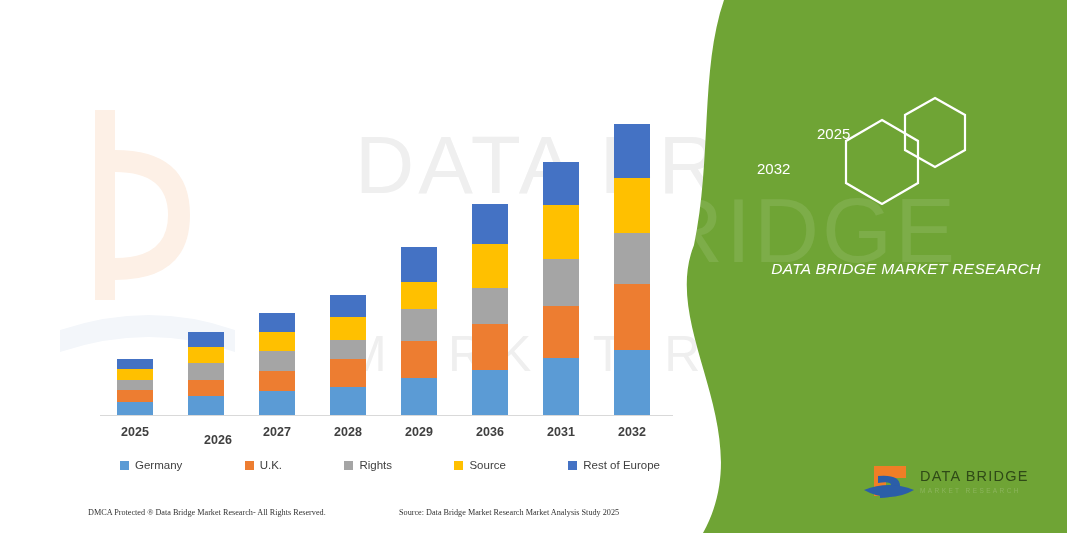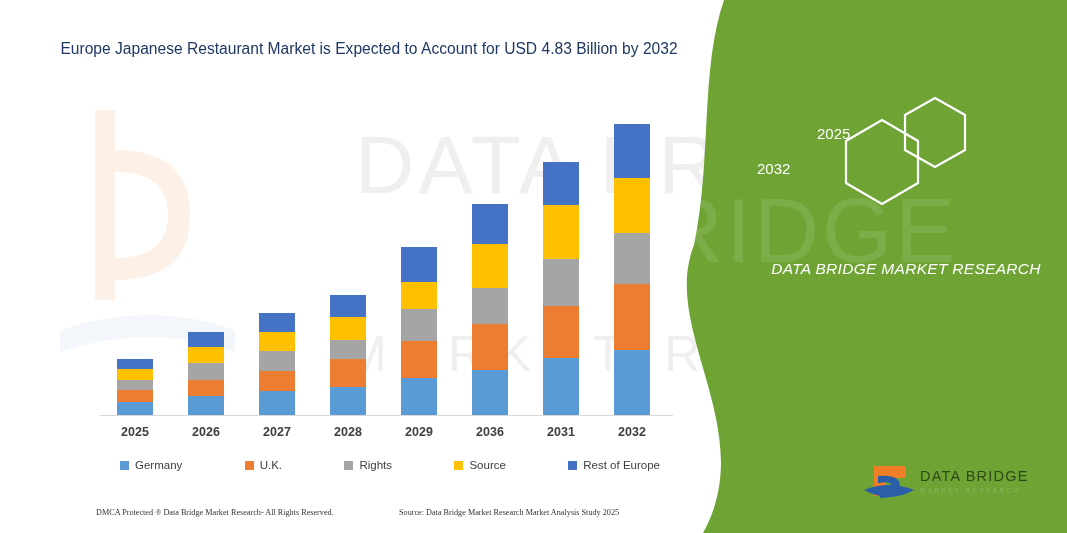--- a/index.html
+++ b/index.html
@@ -172,21 +172,21 @@
     justify-content:space-between;
     align-items:center;
   }
   .legend-item { display:flex; align-items:center; gap:6px; }
   .legend-swatch { width:9px; height:9px; display:block; }
   .legend-label { font-size:11.5px; color:#404040; font-weight:normal; }
 
   
   .footer-left {
     position:absolute;
-    left:96px; top:508px;
+    left:88px; top:508px;
     font-family:"Liberation Serif", serif;
     font-size:8.2px;
     color:#333333;
     white-space:nowrap;
   }
   .footer-right {
     position:absolute;
     left:399px; top:508px;
     font-family:"Liberation Serif", serif;
     font-size:8.2px;
@@ -234,21 +234,20 @@
     <svg width="56" height="46" viewBox="0 0 56 46">
       <path d="M12 4 L24 4 L24 34 L12 34 Z" fill="#F07E26"></path>
       <path d="M24 4 L44 4 L44 16 L24 16 Z" fill="#F07E26"></path>
       <path d="M16 14 Q38 12 38 24 Q38 36 18 36 L18 28 Q29 28 29 23 Q29 19 16 21 Z" fill="#2B5EA8"></path>
       <path d="M2 28 Q27 18 52 28 Q27 42 2 28 Z" fill="#2B5EA8"></path>
     </svg>
     <div class="dbmr-text">DATA BRIDGE</div>
     <div class="dbmr-sub">MARKET RESEARCH</div>
   </div>
 
-  <div class="chart-title">Europe Japanese Restaurant Market is Expected to Account for USD 4.83 Billion by 2032</div>
 
   <div class="chart" style="z-index:2;">
     <div class="plot" id="plot">
         <div class="bar" style="left: 17px;">
           <span class="seg" style="height: 9.98462px; background: rgb(68, 114, 196);"></span>
           <span class="seg" style="height: 10.8923px; background: rgb(255, 192, 0);"></span>
           <span class="seg" style="height: 9.98462px; background: rgb(165, 165, 165);"></span>
           <span class="seg" style="height: 12.7077px; background: rgb(237, 125, 49);"></span>
           <span class="seg" style="height: 12.7077px; background: rgb(91, 155, 213);"></span>
         </div>
@@ -300,21 +299,21 @@
           <span class="seg" style="height: 51.7385px; background: rgb(165, 165, 165);"></span>
           <span class="seg" style="height: 65.3538px; background: rgb(237, 125, 49);"></span>
           <span class="seg" style="height: 65.3538px; background: rgb(91, 155, 213);"></span>
         </div>
       </div>
     <div class="axis-line"></div>
   </div>
 
   <div class="xlabels" id="xlabels" style="z-index:2;">
       <div class="xlabel" style="left: 5px;">2025</div>
-      <div class="xlabel" style="left: 76px;">2026</div>
+      <div class="xlabel" style="left: 88px; margin-top: 8px;">2026</div>
       <div class="xlabel" style="left: 147px;">2027</div>
       <div class="xlabel" style="left: 218px;">2028</div>
       <div class="xlabel" style="left: 289px;">2029</div>
       <div class="xlabel" style="left: 360px;">2036</div>
       <div class="xlabel" style="left: 431px;">2031</div>
       <div class="xlabel" style="left: 502px;">2032</div>
     </div>
 
   <div class="legend" id="legend" style="z-index:2;">
       <div class="legend-item">

